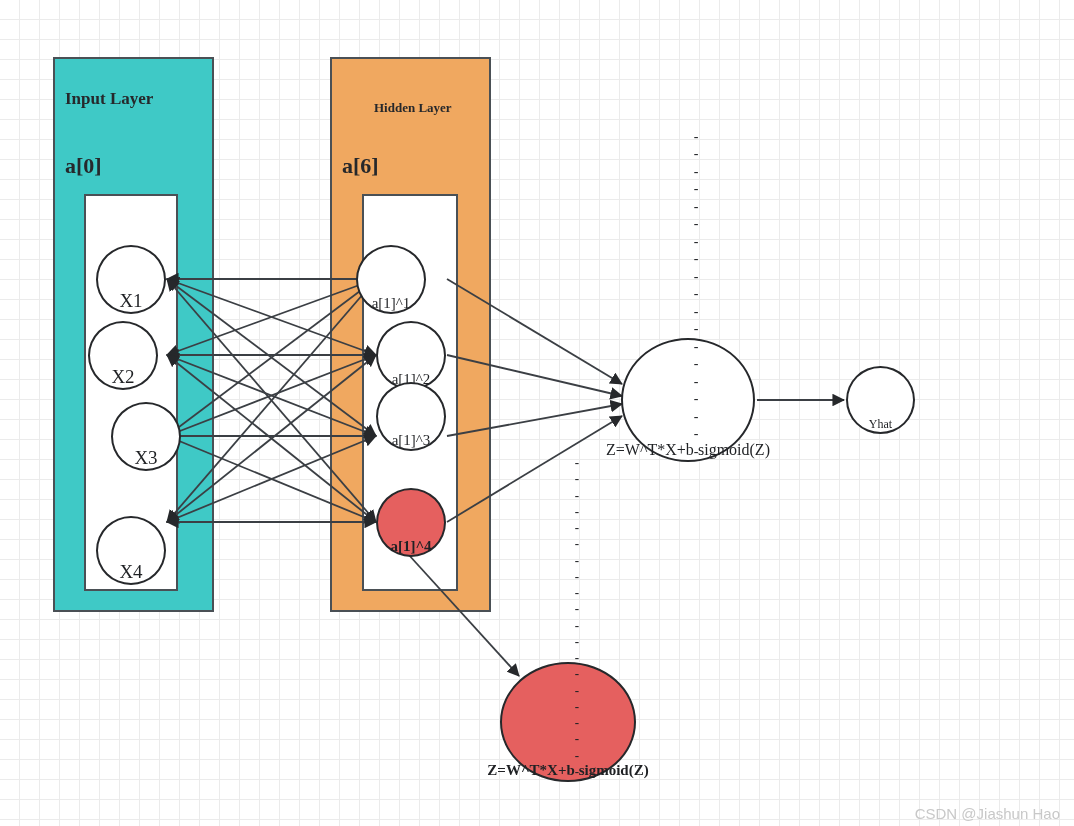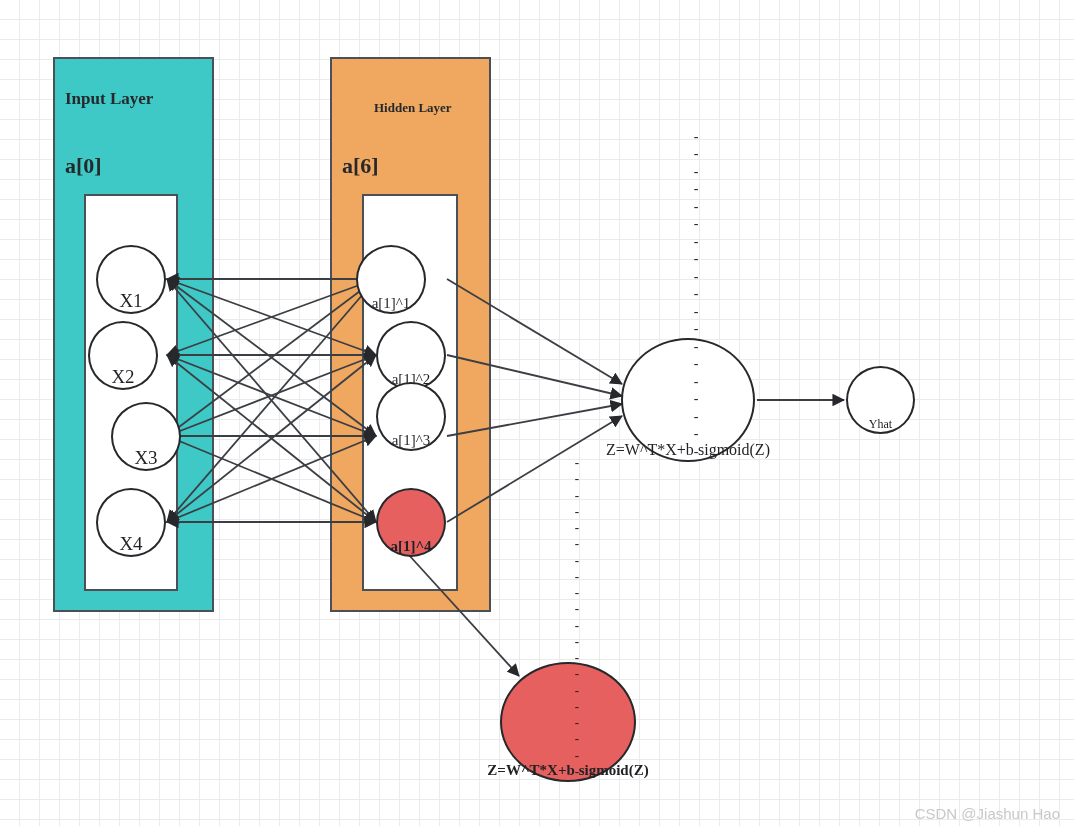--- a/index.html
+++ b/index.html
@@ -113,21 +113,21 @@
 
   <div class="node" style="left:96px;top:245px;width:70px;height:69px;font-size:19px;">
     <span>X1</span>
   </div>
   <div class="node" style="left:88px;top:321px;width:70px;height:69px;font-size:19px;">
     <span>X2</span>
   </div>
   <div class="node" style="left:111px;top:402px;width:70px;height:69px;font-size:19px;">
     <span>X3</span>
   </div>
-  <div class="node" style="left:96px;top:488px;width:70px;height:69px;font-size:19px;">
+  <div class="node" style="left:96px;top:516px;width:70px;height:69px;font-size:19px;">
     <span>X4</span>
   </div>
 
   <div class="node" style="left:356px;top:245px;width:70px;height:69px;font-size:15px;">
     <span>a[1]^1</span>
   </div>
   <div class="node" style="left:376px;top:321px;width:70px;height:69px;font-size:15px;">
     <span>a[1]^2</span>
   </div>
   <div class="node" style="left:376px;top:382px;width:70px;height:69px;font-size:15px;">

